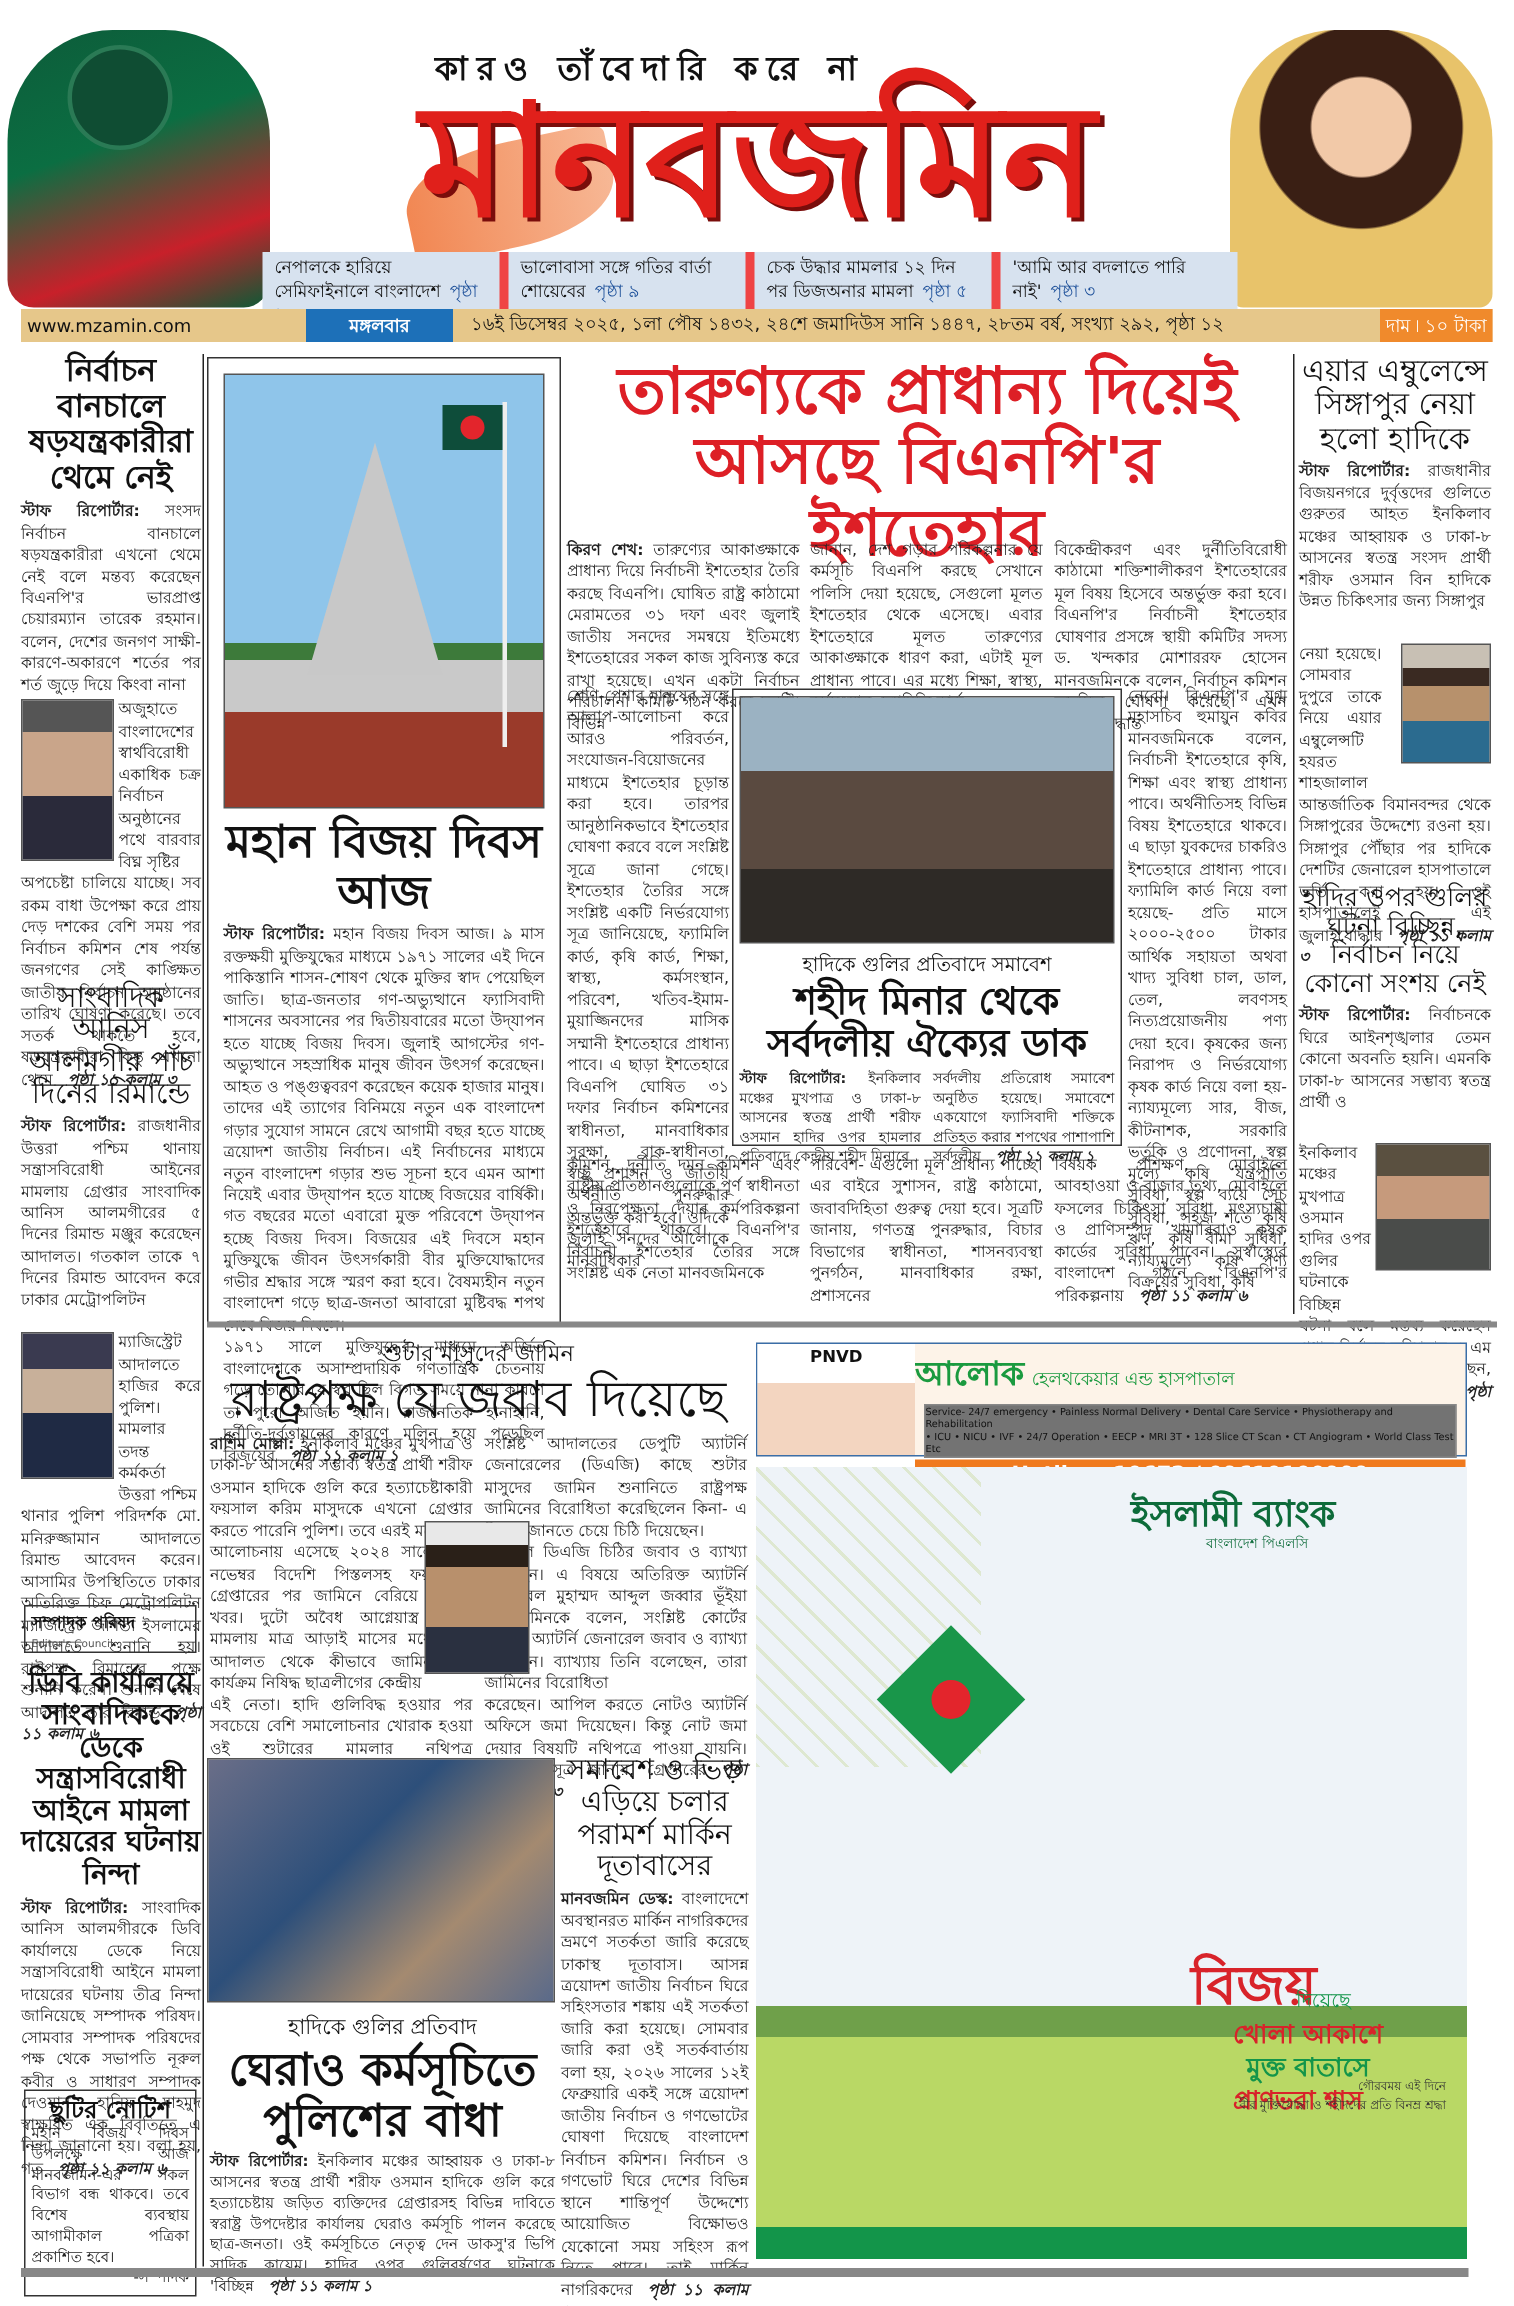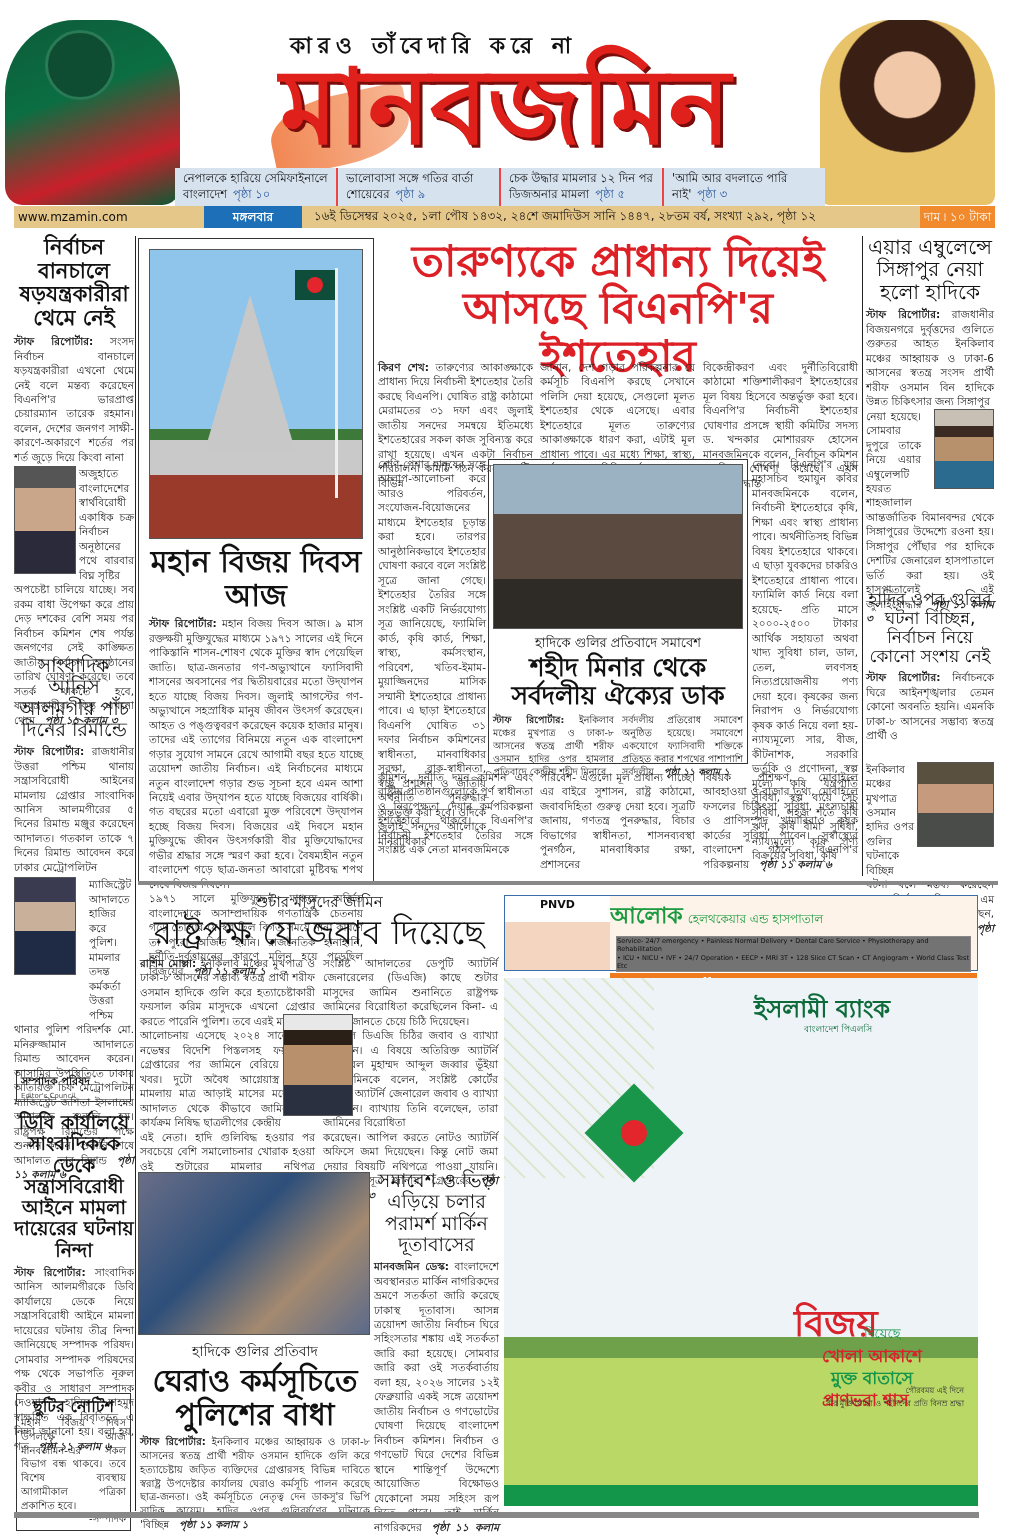--- a/index.html
+++ b/index.html
@@ -6,21 +6,21 @@
 body{width:1009px;height:1537px;background:#fff;font-family:"DejaVu Sans",sans-serif;color:#111;position:relative;overflow:hidden}
 .abs{position:absolute}
 .masthead{left:0;top:0;width:1009px;height:205px}
 .tagline{left:290px;top:28px;font-size:22px;font-weight:bold;letter-spacing:6px;color:#111}
 .logo{left:280px;top:55px;font-size:104px;font-weight:bold;color:#e0201b;line-height:1;text-shadow:3px 3px 0 #7a0d0b}
 .swoosh{left:270px;top:95px;width:140px;height:70px;background:linear-gradient(90deg,#f07a40,#f6b08a);border-radius:50% 10% 50% 10%;transform:rotate(-12deg);opacity:.9}
 .player{left:5px;top:20px;width:175px;height:185px;background:linear-gradient(160deg,#0d5c3a 0%,#0b6e42 40%,#c8202a 75%,#0b5a36 100%);border-radius:40% 40% 10% 10%}
 .player .helmet{position:absolute;left:40px;top:10px;width:70px;height:70px;border-radius:50%;background:#0f4d33;border:3px solid #2a7a55}
 .actress{left:820px;top:20px;width:175px;height:185px;background:radial-gradient(circle at 50% 35%,#f2c9a8 0 22%,#3a1f14 23% 45%,#e8c36a 46% 100%);border-radius:40% 40% 5% 5%}
 .teaser-bar{left:175px;top:168px;width:650px;height:38px;background:#d7e2ef;display:flex}
-.teaser{flex:1;font-size:11.5px;padding:3px 8px;border-left:2px solid #ef4444;line-height:1.35;color:#111}
+.teaser{flex:1;font-size:11.5px;padding:3px 8px;border-left:6px solid #ef4444;line-height:1.35;color:#111}
 .teaser:first-child{border-left:none}
 .teaser .pg{color:#1c4f99;margin-left:6px}
 .datebar{left:14px;top:206px;width:981px;height:22px;background:#e6c78a;display:flex;align-items:center;font-size:12px}
 .datebar .url{width:190px;padding-left:4px;color:#111}
 .datebar .day{width:98px;height:22px;background:#1d70b8;color:#fff;text-align:center;line-height:22px;font-weight:bold}
 .datebar .date{flex:1;padding-left:12px}
 .datebar .price{width:75px;height:22px;background:#f08a2c;color:#fff;text-align:center;line-height:22px}
 .col-rule{background:#222;width:1px}
 .hl{font-weight:bold;line-height:1.12;color:#111;text-align:center}
 .body{font-size:10.5px;line-height:1.38;text-align:justify;color:#222}
@@ -64,21 +64,21 @@
   <div style="display:flex;gap:3px;margin-top:2px">
     <div class="photo" style="width:62px;height:108px;background:linear-gradient(#555 0 20%,#c9a58a 20% 60%,#2a2a3a 60%)"></div>
     <div class="body" style="flex:1">অজুহাতে বাংলাদেশের স্বার্থবিরোধী একাধিক চক্র নির্বাচন অনুষ্ঠানের পথে বারবার বিঘ্ন সৃষ্টির</div>
   </div>
   <div class="body"><span>অপচেষ্টা চালিয়ে যাচ্ছে। সব রকম বাধা উপেক্ষা করে প্রায় দেড় দশকের বেশি সময় পর নির্বাচন কমিশন শেষ পর্যন্ত জনগণের সেই কাঙ্ক্ষিত জাতীয় নির্বাচন অনুষ্ঠানের তারিখ ঘোষণা করেছে। তবে সতর্ক থাকতে হবে, ষড়যন্ত্রকারীরা কিন্তু এখনো থেমে</span><span class="jump">পৃষ্ঠা ১১ কলাম ৩</span></div>
 </div>
 
 <div class="abs" style="left:14px;top:655px;width:120px">
   <div class="hl" style="font-size:19px;font-weight:normal">সাংবাদিক আনিস আলমগীর পাঁচ দিনের রিমান্ডে</div>
   <div class="body" style="margin-top:4px"><b>স্টাফ রিপোর্টার:</b> <span>রাজধানীর উত্তরা পশ্চিম থানায় সন্ত্রাসবিরোধী আইনের মামলায় গ্রেপ্তার সাংবাদিক আনিস আলমগীরের ৫ দিনের রিমান্ড মঞ্জুর করেছেন আদালত। গতকাল তাকে ৭ দিনের রিমান্ড আবেদন করে ঢাকার মেট্রোপলিটন</span></div>
-  <div style="display:flex;gap:13px;margin-top:3px">
+  <div style="display:flex;gap:3px;margin-top:14px">
     <div class="photo" style="width:62px;height:98px;background:linear-gradient(#3a3a50 0 25%,#c8b09a 25% 55%,#1f2a44 55%)"></div>
     <div class="body" style="flex:1">ম্যাজিস্ট্রেট আদালতে হাজির করে পুলিশ। মামলার তদন্ত কর্মকর্তা উত্তরা পশ্চিম</div>
   </div>
   <div class="body"><span>থানার পুলিশ পরিদর্শক মো. মনিরুজ্জামান আদালতে রিমান্ড আবেদন করেন। আসামির উপস্থিতিতে ঢাকার অতিরিক্ত চিফ মেট্রোপলিটন ম্যাজিস্ট্রেট জশিতা ইসলামের আদালতে শুনানি হয়। রাষ্ট্রপক্ষ রিমান্ডের পক্ষে শুনানি করেন। শুনানি শেষে আদালত তার রিমান্ড</span><span class="jump">পৃষ্ঠা ১১ কলাম ৬</span></div>
 </div>
 
 <div class="abs box" style="left:16px;top:1070px;width:115px;height:32px;padding:2px 4px">
   <div style="font-size:11px;font-weight:bold">সম্পাদক পরিষদ</div>
   <div style="font-size:7px;text-align:left;color:#555">Editor's Council</div>
 </div>
@@ -128,22 +128,22 @@
 </div>
 
 <div class="abs body" style="left:378px;top:770px;width:155px">কমিশন, দুর্নীতি দমন কমিশন এবং রাষ্ট্রীয় প্রতিষ্ঠানগুলোকে পূর্ণ স্বাধীনতা ও নিরপেক্ষতা দেয়ার কর্মপরিকল্পনা ইশতেহারে থাকবে। বিএনপি'র নির্বাচনী ইশতেহার তৈরির সঙ্গে সংশ্লিষ্ট এক নেতা মানবজমিনকে</div>
 <div class="abs body" style="left:540px;top:770px;width:155px">পরিবেশ- এগুলো মূল প্রাধান্য পাচ্ছে। এর বাইরে সুশাসন, রাষ্ট্র কাঠামো, জবাবদিহিতা গুরুত্ব দেয়া হবে। সূত্রটি জানায়, গণতন্ত্র পুনরুদ্ধার, বিচার বিভাগের স্বাধীনতা, শাসনব্যবস্থা পুনর্গঠন, মানবাধিকার রক্ষা, প্রশাসনের</div>
 <div class="abs body" style="left:703px;top:770px;width:155px"><span>বিষয়ক প্রশিক্ষণ, মোবাইলে আবহাওয়া ও বাজার তথ্য, মোবাইলে ফসলের চিকিৎসা সুবিধা, মৎস্যচাষী ও প্রাণিসম্পদ খামারিরাও কৃষক কার্ডের সুবিধা পাবেন। সুস্বাস্থ্যের বাংলাদেশ গঠনে বিএনপি'র পরিকল্পনায়</span><span class="jump">পৃষ্ঠা ১১ কলাম ৬</span></div>
 
 <div class="abs col-rule" style="left:862px;top:236px;height:640px"></div>
 
 <div class="abs" style="left:866px;top:236px;width:128px">
   <div class="hl" style="font-size:20px;font-weight:normal">এয়ার এম্বুলেন্সে সিঙ্গাপুর নেয়া হলো হাদিকে</div>
-  <div class="body" style="margin-top:4px"><b>স্টাফ রিপোর্টার:</b> <span>রাজধানীর বিজয়নগরে দুর্বৃত্তদের গুলিতে গুরুতর আহত ইনকিলাব মঞ্চের আহ্বায়ক ও ঢাকা-6 আসনের স্বতন্ত্র সংসদ প্রার্থী শরীফ ওসমান বিন হাদিকে উন্নত চিকিৎসার জন্য সিঙ্গাপুর</span></div>
-  <div style="display:flex;gap:13px;margin-top:0">
+  <div class="body" style="margin-top:4px"><b>স্টাফ রিপোর্টার:</b> <span>রাজধানীর বিজয়নগরে দুর্বৃত্তদের গুলিতে গুরুতর আহত ইনকিলাব মঞ্চের আহ্বায়ক ও ঢাকা-৮ আসনের স্বতন্ত্র সংসদ প্রার্থী শরীফ ওসমান বিন হাদিকে উন্নত চিকিৎসার জন্য সিঙ্গাপুর</span></div>
+  <div style="display:flex;gap:13px;margin-top:20px">
     <div class="body" style="width:55px">নেয়া হয়েছে। সোমবার দুপুরে তাকে নিয়ে এয়ার এম্বুলেন্সটি হযরত শাহজালাল</div>
     <div class="photo" style="flex:1;height:80px;background:linear-gradient(#c8c0b4 0 20%,#3a2a22 20% 35%,#b7916c 35% 65%,#2b6b8f 65%)"></div>
   </div>
   <div class="body"><span>আন্তর্জাতিক বিমানবন্দর থেকে সিঙ্গাপুরের উদ্দেশ্যে রওনা হয়। সিঙ্গাপুর পৌঁছার পর হাদিকে দেশটির জেনারেল হাসপাতালে ভর্তি করা হয়। ওই হাসপাতালেই এই জুলাইযোদ্ধার</span><span class="jump">পৃষ্ঠা ১১ কলাম ৩</span></div>
 </div>
 
 <div class="abs" style="left:866px;top:590px;width:128px">
   <div class="hl" style="font-size:17px;font-weight:normal">হাদির ওপর গুলির ঘটনা বিচ্ছিন্ন, নির্বাচন নিয়ে কোনো সংশয় নেই</div>
   <div class="body" style="margin-top:4px"><b>স্টাফ রিপোর্টার:</b> <span>নির্বাচনকে ঘিরে আইনশৃঙ্খলার তেমন কোনো অবনতি হয়নি। এমনকি ঢাকা-৮ আসনের সম্ভাব্য স্বতন্ত্র প্রার্থী ও</span></div>
   <div style="display:flex;gap:3px;margin-top:19px">

